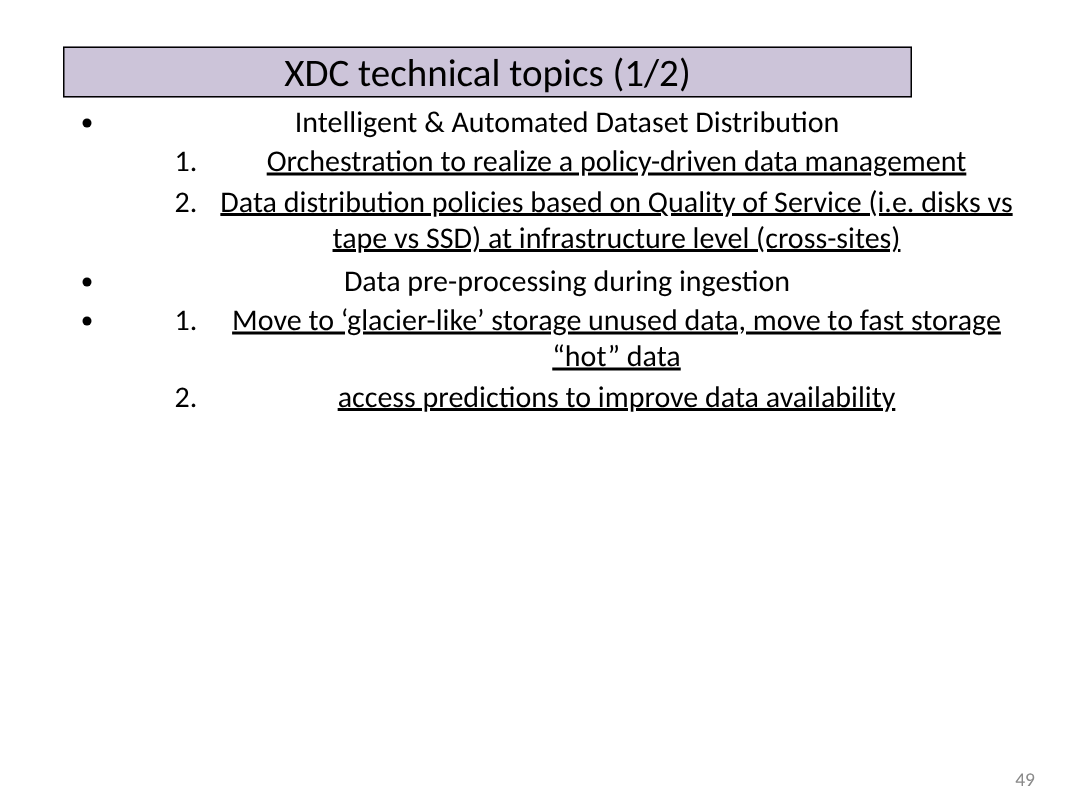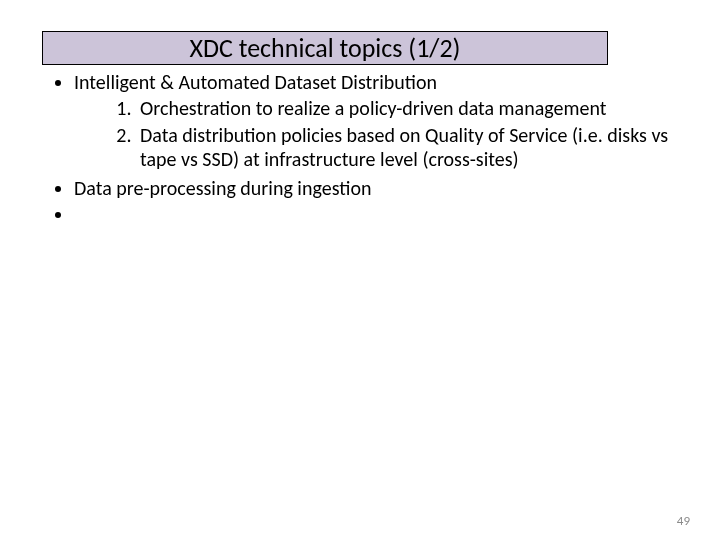--- a/index.html
+++ b/index.html
@@ -38,32 +38,34 @@
     top: 70px;
     left: 42px;
     width: 640px;
     font-size: 20px;
     line-height: 1.22;
   }
   ul.lvl1 {
     list-style: disc;
     margin: 0;
     padding-left: 32px;
+    text-align: center;
   }
   ul.lvl1 > li {
     margin-bottom: 2px;
   }
   ol.lvl2 {
     list-style: decimal;
     margin: 2px 0 4px 0;
     padding-left: 62px;
   }
   ol.lvl2 > li {
     margin-bottom: 2px;
     padding-left: 4px;
+    text-decoration: underline;
   }
   .pagenum {
     position: absolute;
     right: 30px;
     bottom: 12px;
     font-size: 13px;
     color: #8a8a8a;
   }
 </style>
 </head>
@@ -81,18 +83,22 @@
         <span>Intelligent &amp; Automated Dataset Distribution</span>
         <ol class="lvl2">
           <li><span>Orchestration to realize a policy-driven data management</span></li>
           <li><span>Data distribution policies based on Quality of Service (i.e. disks vs tape vs SSD) at infrastructure level (cross-sites)</span></li>
         </ol>
       </li>
       <li>
         <span>Data pre-processing during ingestion</span>
       </li>
       <li>
+        <ol class="lvl2">
+          <li><span>Move to ‘glacier-like’ storage unused data, move to fast storage “hot” data</span></li>
+          <li><span>access predictions to improve data availability</span></li>
+        </ol>
       </li>
     </ul>
   </div>
 
   <div class="pagenum">49</div>
 </div>
 
 </body></html>

